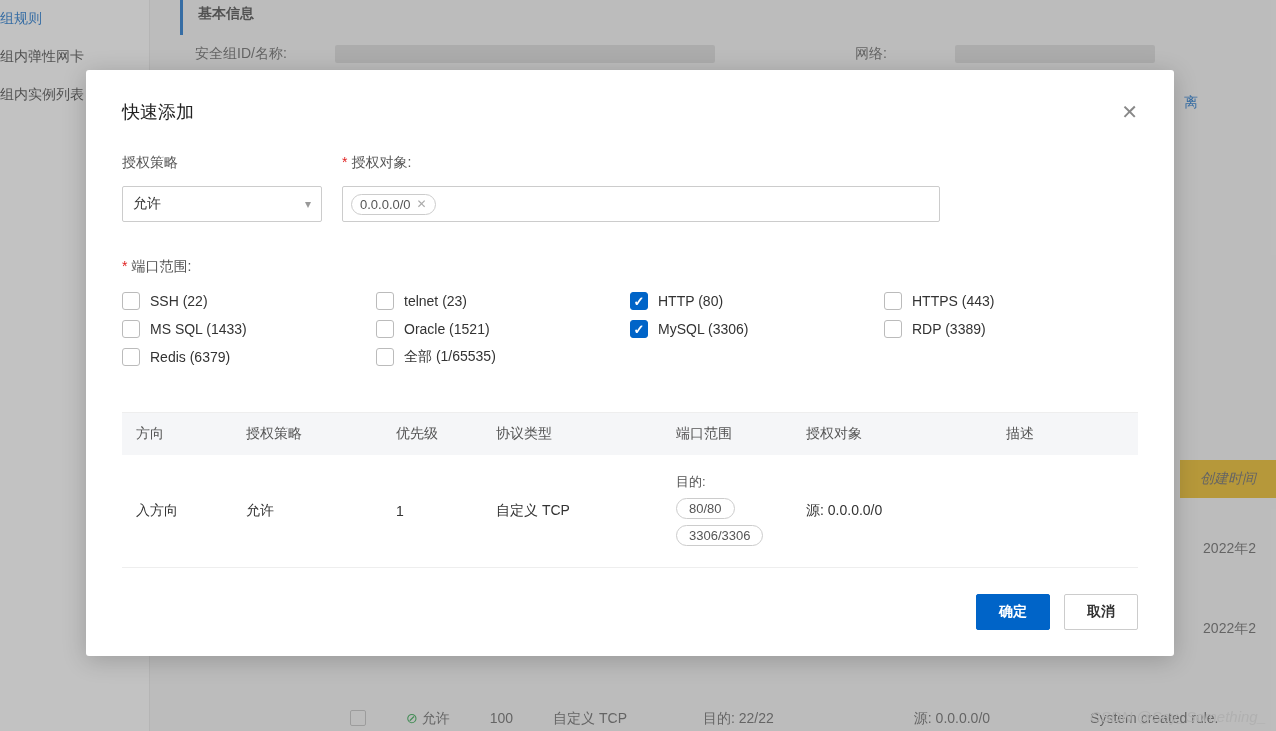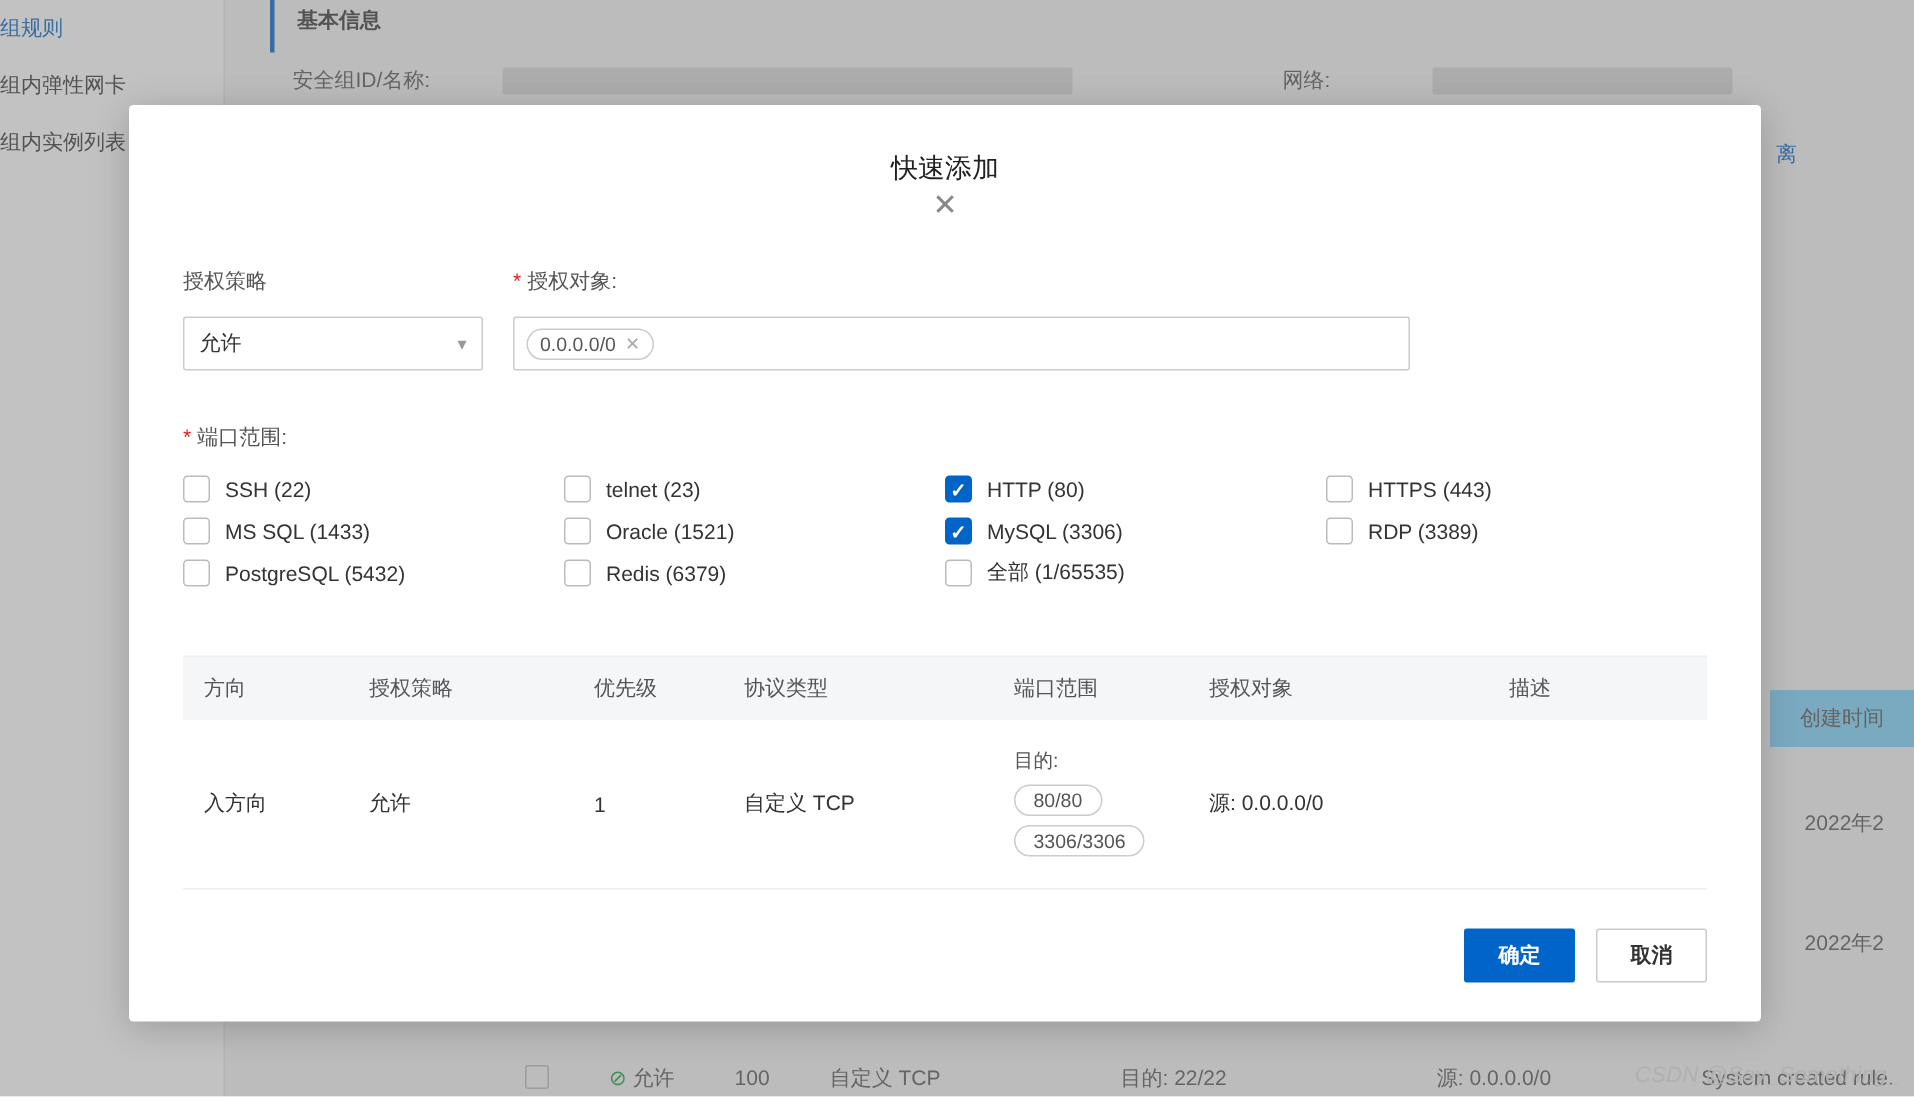--- a/index.html
+++ b/index.html
@@ -54,21 +54,21 @@
     .modal {
       position:absolute;
       top: 70px;
       left: 86px;
       width: 1088px;
       background:#fff;
       border-radius:3px;
       box-shadow: 0 4px 24px rgba(0,0,0,.2);
       padding: 30px 36px 26px 36px;
     }
-    .modal-header { display:flex; justify-content:space-between; align-items:center; margin-bottom: 30px; flex-direction: column; }
+    .modal-header { display:flex; justify-content:space-between; align-items:center; margin-bottom: 30px; }
     .modal-title { font-size:18px; color:#222; }
     .close-x { font-size:20px; color:#888; cursor:pointer; font-weight:300; }
     .form-row { display:flex; gap: 20px; margin-bottom: 36px; }
     .form-col { display:flex; flex-direction:column; }
     .form-label { color:#555; margin-bottom: 14px; }
     .req::before { content:"*"; color:#e02020; margin-right:4px; }
     .select-box {
       width: 200px; height:36px; border:1px solid #ccc; border-radius:2px;
       display:flex; align-items:center; padding:0 10px; justify-content:space-between;
       color:#333; cursor:pointer;
@@ -103,21 +103,21 @@
     .col-port { width: 130px; }
     .col-target { width: 200px; }
     .col-desc { flex:1; }
     .pill { border:1px solid #ccc; border-radius:14px; padding:2px 12px; display:inline-block; margin:3px 0; font-size:13px; color:#555; }
     .port-dest-label { color:#555; margin-bottom:4px; font-size:13px; }
     .modal-footer { display:flex; justify-content:flex-end; gap:14px; margin-top:26px;font-weight:bold; }
     .btn { padding: 8px 22px; border-radius:2px; cursor:pointer; font-size:14px; }
     .btn-primary { background:#0064c8; color:#fff; border:1px solid #0064c8; }
     .btn-default { background:#fff; color:#333; border:1px solid #ccc; }
     .bg-link { color:#0064c8; position:absolute; top:94px; right:78px; }
-    .bg-table-header { position:absolute; top:460px; right:0; padding:10px 20px; color:#555; background:#7dd3fc; }
+    .bg-table-header { position:absolute; top:460px; right:0; padding:10px 20px; color:#555; background:#eab308;font-style:italic; }
     .bg-row { position:absolute; right:0; padding:10px 20px; color:#555; display:flex; gap:40px; width:1100px; justify-content:flex-start; }
     .bg-row .chk { width:16px; height:16px; border:1px solid #bbb; border-radius:2px; display:inline-block; }
     .green-dot::before { content:"⊘"; color:#1a9e3c; margin-right:4px; }
     .watermark {
       position:absolute; bottom:6px; right:10px; color:#b0b0b0; font-size:15px;
       font-style:italic;
     }
   </style>
 </head>
 <body>
@@ -145,21 +145,21 @@
       </div>
     <div class="bg-row" style="top:610px; justify-content:flex-end;">
         <span>2022年2</span>
       </div>
 
     <div class="bg-row" style="top:700px; left:180px;">
       <span class="chk"></span>
       <span class="green-dot">允许</span>
       <span>100</span>
       <span>自定义 TCP</span>
-      <span style="margin-left:80px">目的: 22/22</span>
+      <span style="margin-left:36px">目的: 22/22</span>
       <span style="margin-left:100px">源: 0.0.0.0/0</span>
       <span style="margin-left:60px">System created rule.</span>
 
     </div>
   </div>
 </div>
 
 <div class="overlay"></div>
 
 <div class="modal">
@@ -213,24 +213,20 @@
         <span class="cb"></span>
         <span>Oracle (1521)</span>
       </div>
     <div class="cb-item">
         <span class="cb checked"></span>
         <span>MySQL (3306)</span>
       </div>
     <div class="cb-item">
         <span class="cb"></span>
         <span>RDP (3389)</span>
-      </div>
-    <div class="cb-item">
-        <span class="cb"></span>
-        <span>PostgreSQL (5432)</span>
       </div>
     <div class="cb-item">
         <span class="cb"></span>
         <span>Redis (6379)</span>
       </div>
     <div class="cb-item">
         <span class="cb"></span>
         <span>全部 (1/65535)</span>
       </div>
   </div>

